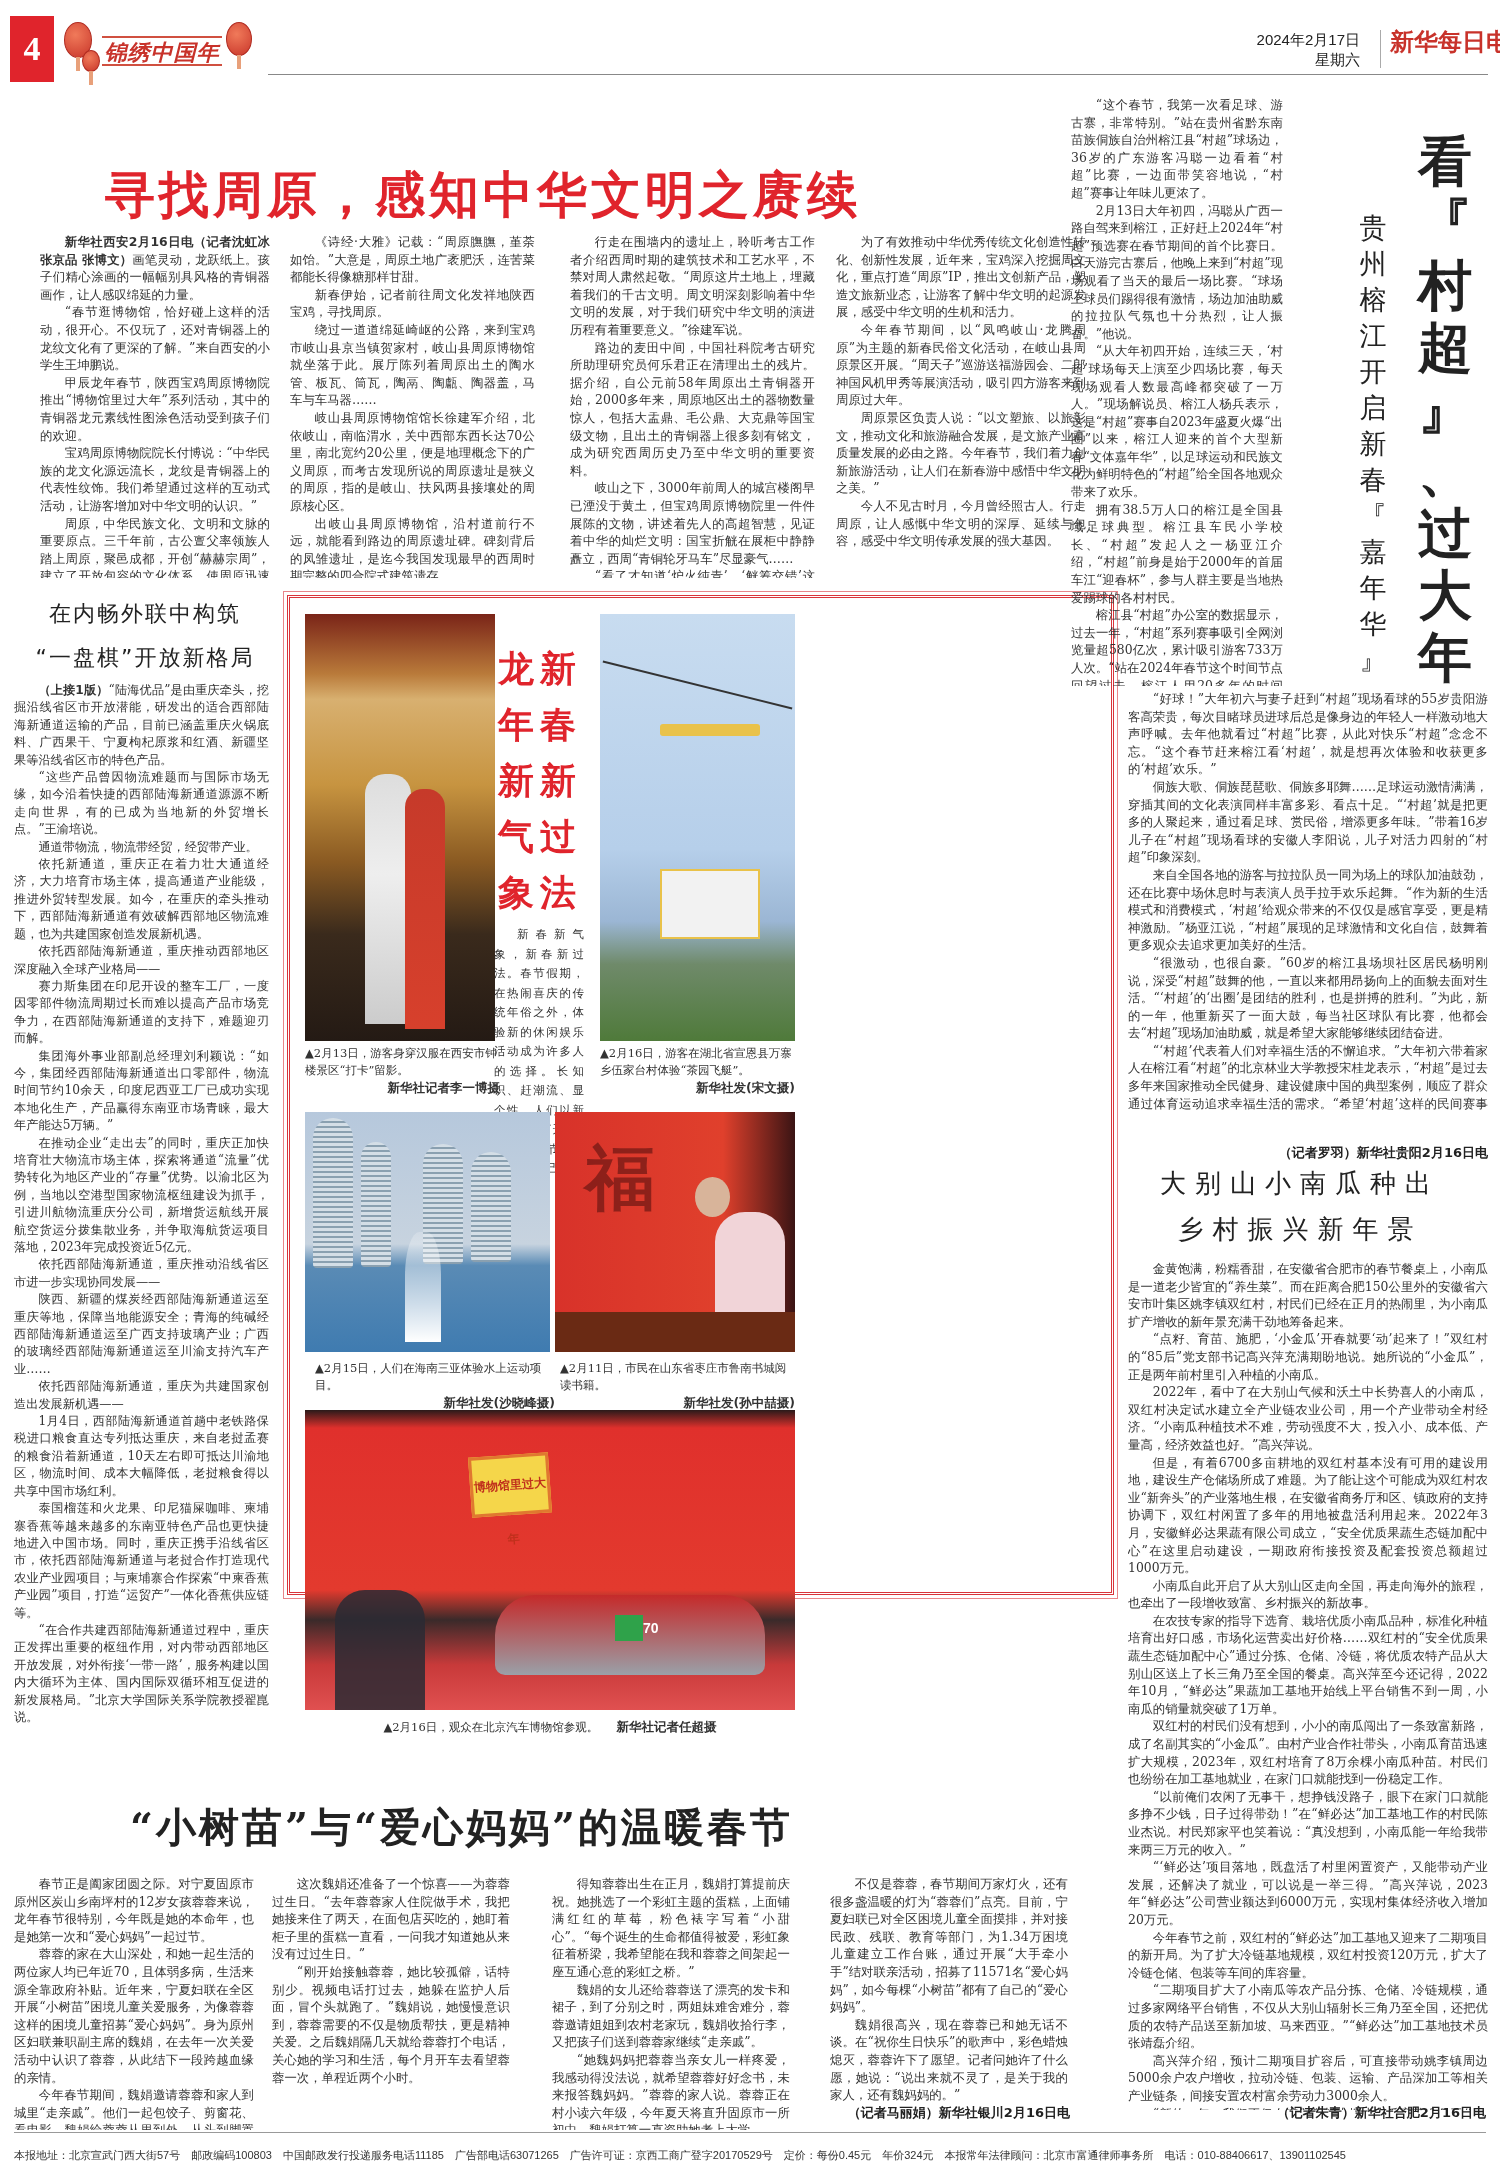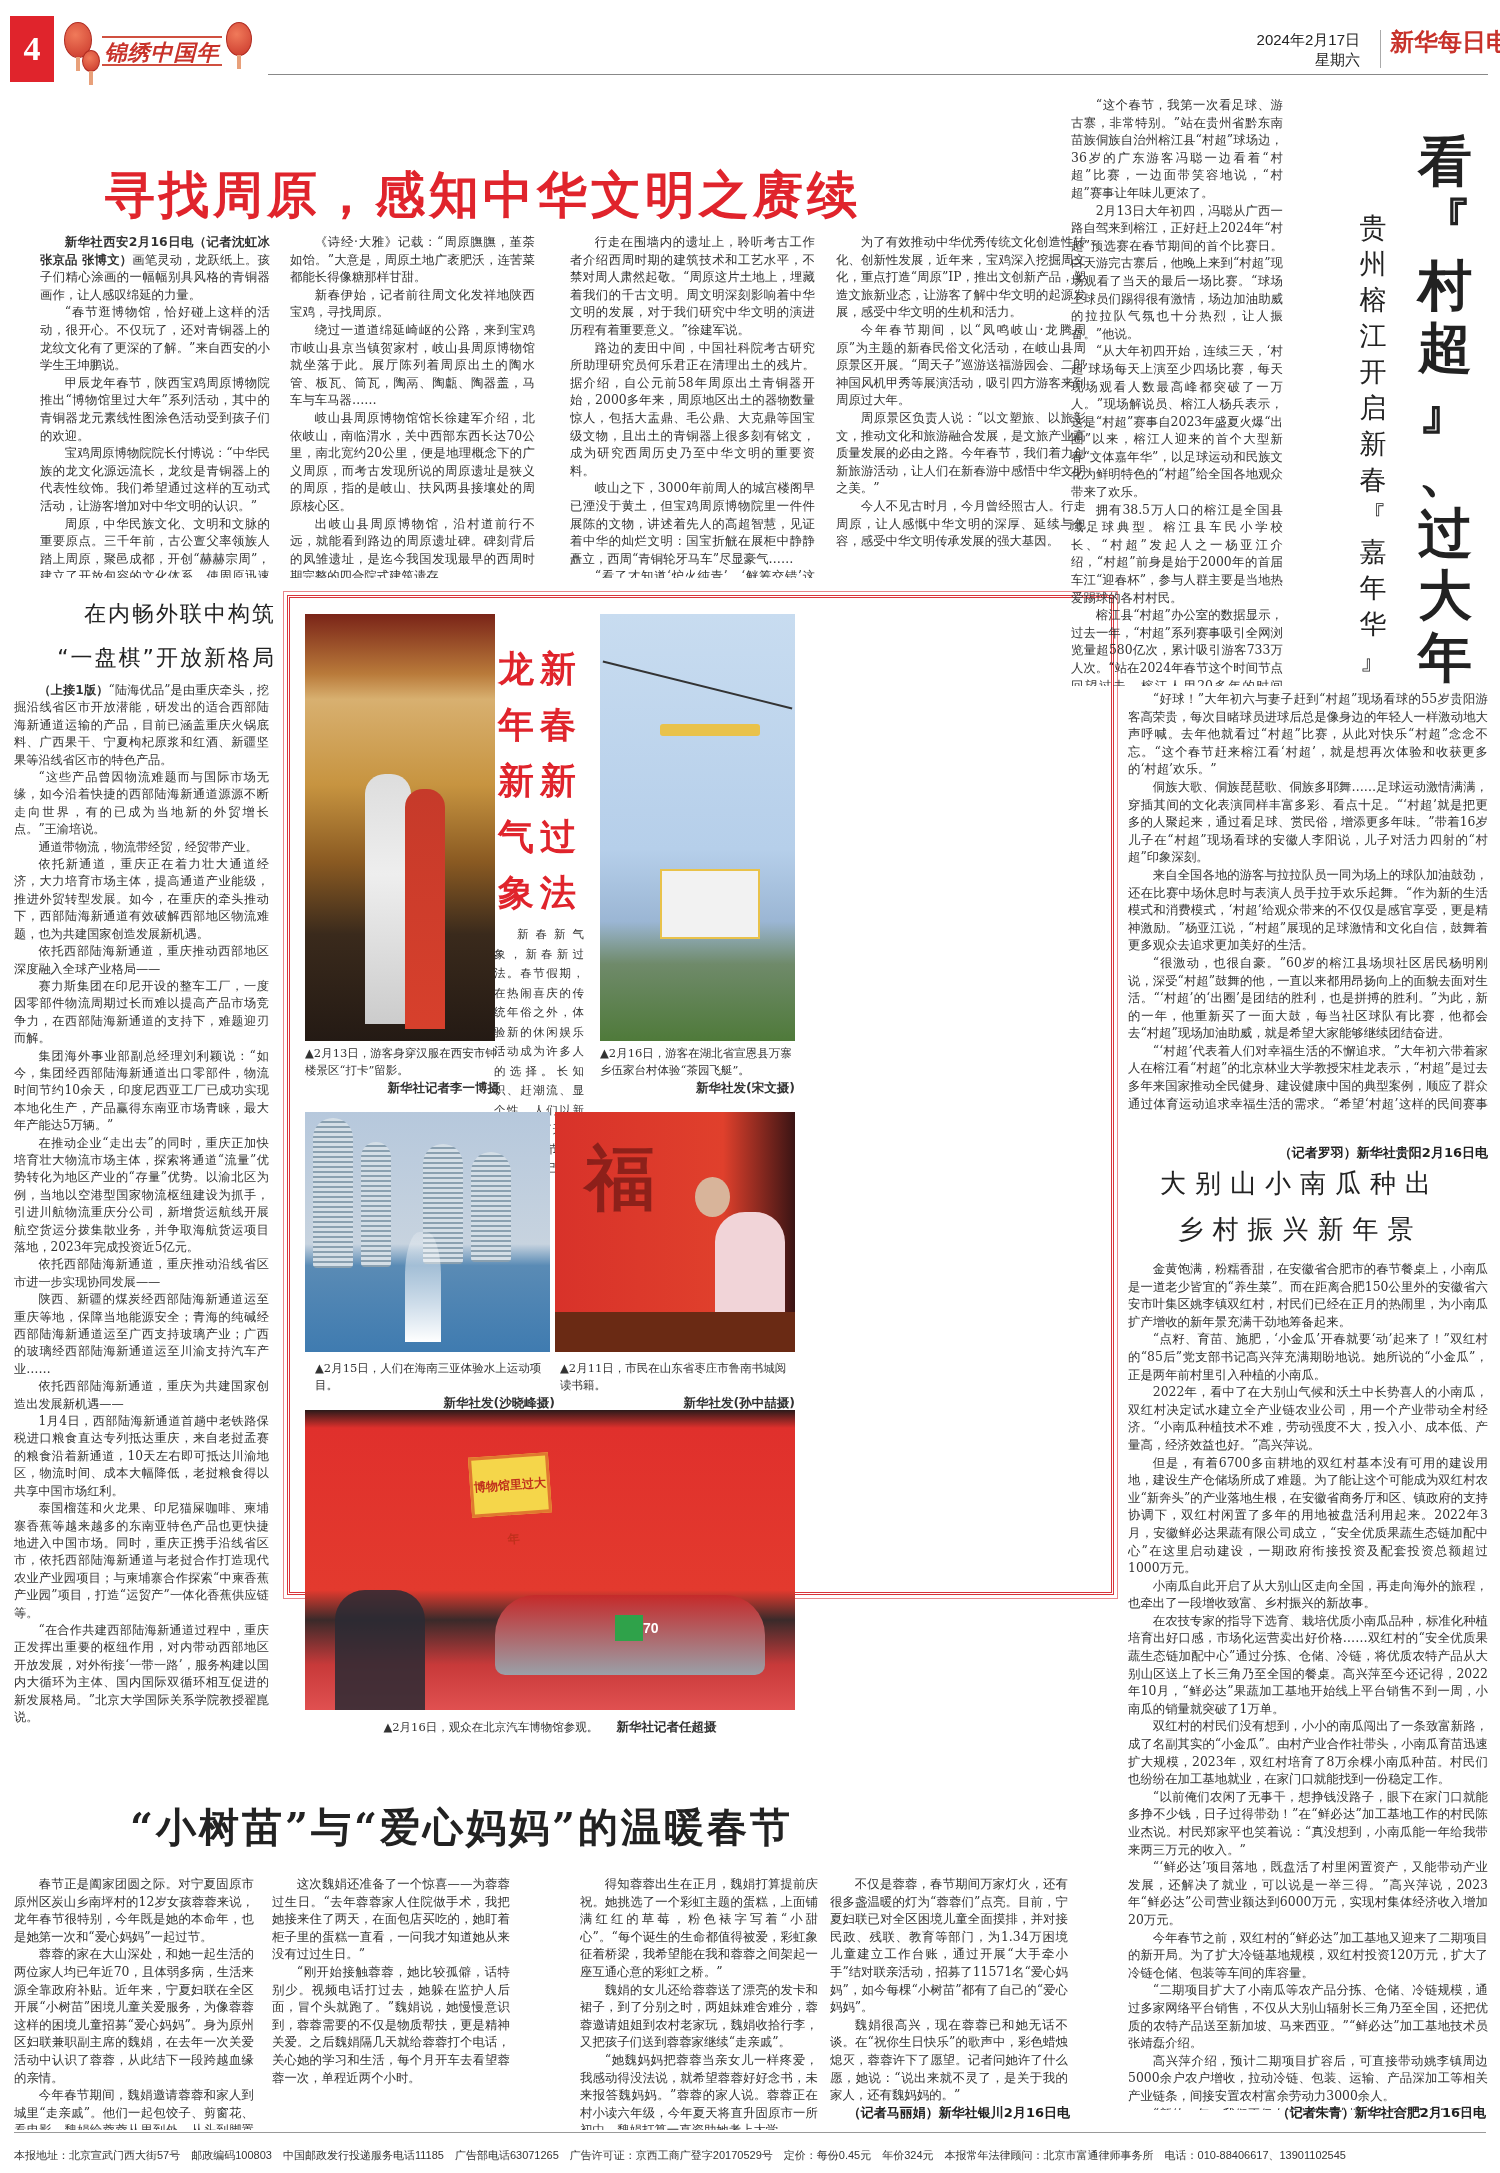--- a/index.html
+++ b/index.html
@@ -83,21 +83,21 @@
   <p>岐山之下，3000年前周人的城宫楼阁早已湮没于黄土，但宝鸡周原博物院里一件件展陈的文物，讲述着先人的高超智慧，见证着中华的灿烂文明：国宝折觥在展柜中静静矗立，西周“青铜轮牙马车”尽显豪气……</p>
   <p>“看了才知道‘炉火纯青’、‘觥筹交错’这些成语都来自我国古老的青铜器。”游客刘欣说。</p>
 </div>
 <div class="col" style="left:836px;top:233px;width:250px;height:345px;overflow:hidden;">
   <p>为了有效推动中华优秀传统文化创造性转化、创新性发展，近年来，宝鸡深入挖掘周文化，重点打造“周原”IP，推出文创新产品，塑造文旅新业态，让游客了解中华文明的起源发展，感受中华文明的生机和活力。</p>
   <p>今年春节期间，以“凤鸣岐山·龙腾周原”为主题的新春民俗文化活动，在岐山县周原景区开展。“周天子”巡游送福游园会、二郎神国风机甲秀等展演活动，吸引四方游客来到周原过大年。</p>
   <p>周原景区负责人说：“以文塑旅、以旅彰文，推动文化和旅游融合发展，是文旅产业高质量发展的必由之路。今年春节，我们着力创新旅游活动，让人们在新春游中感悟中华文明之美。”</p>
   <p>今人不见古时月，今月曾经照古人。行走周原，让人感慨中华文明的深厚、延续与包容，感受中华文明传承发展的强大基因。</p>
 </div>
 
-<div class="abs h-side" style="left:14px;top:592px;width:262px;line-height:44px;font-size:22px;letter-spacing:2px;text-align:right;">
+<div class="abs h-side" style="left:14px;top:592px;width:262px;line-height:44px;font-size:22px;letter-spacing:2px;">
   <div>在内畅外联中构筑</div>
   <div>“一盘棋”开放新格局</div>
 </div>
 <div class="col" style="left:14px;top:682px;width:255px;height:1050px;overflow:hidden;font-size:12.2px;line-height:17.4px;">
   <p><span class="bold">（上接1版）</span><span>“陆海优品”是由重庆牵头，挖掘沿线省区市开放潜能，研发出的适合西部陆海新通道运输的产品，目前已涵盖重庆火锅底料、广西果干、宁夏枸杞原浆和红酒、新疆坚果等沿线省区市的特色产品。</span></p>
   <p>“这些产品曾因物流难题而与国际市场无缘，如今沿着快捷的西部陆海新通道源源不断走向世界，有的已成为当地新的外贸增长点。”王渝培说。</p>
   <p>通道带物流，物流带经贸，经贸带产业。</p>
   <p>依托新通道，重庆正在着力壮大通道经济，大力培育市场主体，提高通道产业能级，推进外贸转型发展。如今，在重庆的牵头推动下，西部陆海新通道有效破解西部地区物流难题，也为共建国家创造发展新机遇。</p>
   <p>依托西部陆海新通道，重庆推动西部地区深度融入全球产业格局——</p>
   <p>赛力斯集团在印尼开设的整车工厂，一度因零部件物流周期过长而难以提高产品市场竞争力，在西部陆海新通道的支持下，难题迎刃而解。</p>
@@ -248,21 +248,21 @@
 <h2 class="abs" style="left:130px;top:1800px;width:880px;font:bold 40px 'DejaVu Serif',serif;color:#222;letter-spacing:3px;white-space:nowrap;">“小树苗”与“爱心妈妈”的温暖春节</h2>
 <div class="col" style="left:14px;top:1875px;width:240px;height:255px;overflow:hidden;font-family:'DejaVu Serif',serif;">
   <p>春节正是阖家团圆之际。对宁夏固原市原州区炭山乡南坪村的12岁女孩蓉蓉来说，龙年春节很特别，今年既是她的本命年，也是她第一次和“爱心妈妈”一起过节。</p>
   <p>蓉蓉的家在大山深处，和她一起生活的两位家人均已年近70，且体弱多病，生活来源全靠政府补贴。近年来，宁夏妇联在全区开展“小树苗”困境儿童关爱服务，为像蓉蓉这样的困境儿童招募“爱心妈妈”。身为原州区妇联兼职副主席的魏娟，在去年一次关爱活动中认识了蓉蓉，从此结下一段跨越血缘的亲情。</p>
   <p>今年春节期间，魏娟邀请蓉蓉和家人到城里“走亲戚”。他们一起包饺子、剪窗花、看电影，魏娟给蓉蓉从里到外、从头到脚置办了新装，包括本命年要穿的红袜子。魏娟的女儿今年16岁，与蓉蓉处得像姐妹，她们互相给对方扎花辫，看书、玩游戏，悄悄话说不完。</p>
 </div>
 <div class="col" style="left:272px;top:1875px;width:238px;height:255px;overflow:hidden;">
   <p>这次魏娟还准备了一个惊喜——为蓉蓉过生日。“去年蓉蓉家人住院做手术，我把她接来住了两天，在面包店买吃的，她盯着柜子里的蛋糕一直看，一问我才知道她从来没有过过生日。”</p>
   <p>“刚开始接触蓉蓉，她比较孤僻，话特别少。视频电话打过去，她躲在监护人后面，冒个头就跑了。”魏娟说，她慢慢意识到，蓉蓉需要的不仅是物质帮扶，更是精神关爱。之后魏娟隔几天就给蓉蓉打个电话，关心她的学习和生活，每个月开车去看望蓉蓉一次，单程近两个小时。</p>
 </div>
-<div class="col" style="left:580px;top:1875px;width:238px;height:255px;overflow:hidden;">
+<div class="col" style="left:552px;top:1875px;width:238px;height:255px;overflow:hidden;">
   <p>得知蓉蓉出生在正月，魏娟打算提前庆祝。她挑选了一个彩虹主题的蛋糕，上面铺满红红的草莓，粉色裱字写着“小甜心”。“每个诞生的生命都值得被爱，彩虹象征着桥梁，我希望能在我和蓉蓉之间架起一座互通心意的彩虹之桥。”</p>
   <p>魏娟的女儿还给蓉蓉送了漂亮的发卡和裙子，到了分别之时，两姐妹难舍难分，蓉蓉邀请姐姐到农村老家玩，魏娟收拾行李，又把孩子们送到蓉蓉家继续“走亲戚”。</p>
   <p>“她魏妈妈把蓉蓉当亲女儿一样疼爱，我感动得没法说，就希望蓉蓉好好念书，未来报答魏妈妈。”蓉蓉的家人说。蓉蓉正在村小读六年级，今年夏天将直升固原市一所初中，魏娟打算一直资助她考上大学。</p>
 </div>
 <div class="col" style="left:830px;top:1875px;width:238px;height:232px;overflow:hidden;">
   <p>不仅是蓉蓉，春节期间万家灯火，还有很多盏温暖的灯为“蓉蓉们”点亮。目前，宁夏妇联已对全区困境儿童全面摸排，并对接民政、残联、教育等部门，为1.34万困境儿童建立工作台账，通过开展“大手牵小手”结对联亲活动，招募了11571名“爱心妈妈”，如今每棵“小树苗”都有了自己的“爱心妈妈”。</p>
   <p>魏娟很高兴，现在蓉蓉已和她无话不谈。在“祝你生日快乐”的歌声中，彩色蜡烛熄灭，蓉蓉许下了愿望。记者问她许了什么愿，她说：“说出来就不灵了，是关于我的家人，还有魏妈妈的。”</p>
 </div>
 <div class="abs byline" style="left:830px;top:2104px;width:240px;">（记者马丽娟）新华社银川2月16日电</div>
 

